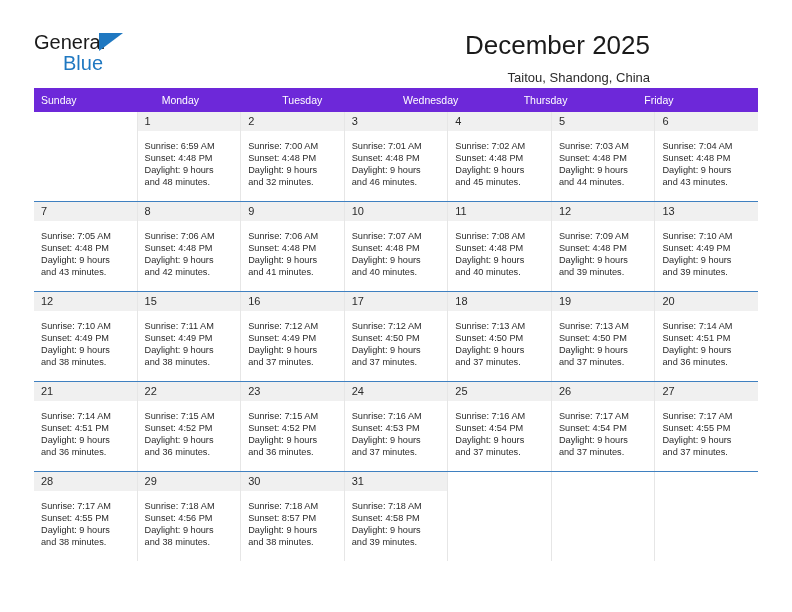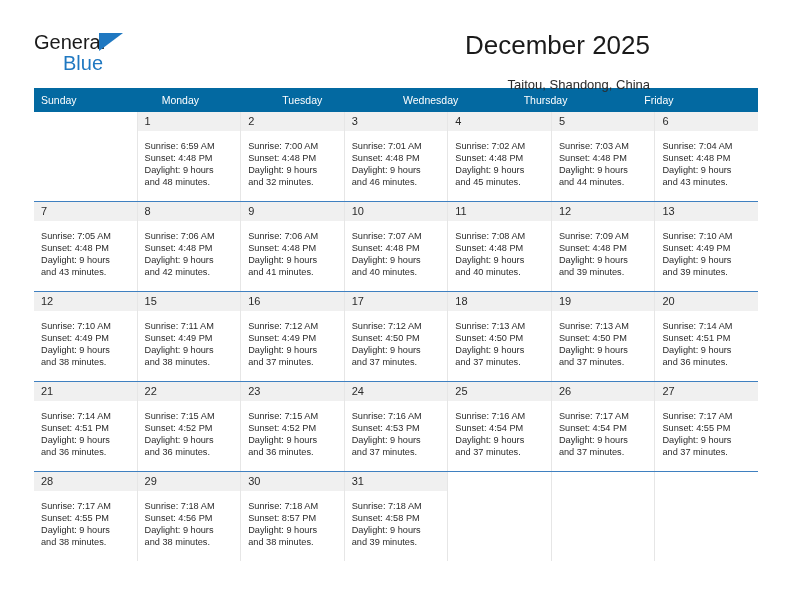--- a/index.html
+++ b/index.html
@@ -71,32 +71,32 @@
     font-weight: 400;
     color: #1a1a1a;
     line-height: 30px;
     white-space: nowrap;
   }
   .cal-subtitle {
     font-size: 13px;
     font-weight: 400;
     color: #2b2b2b;
     line-height: 18px;
-    margin-top: 16px;
+    margin-top: 9px;
     white-space: nowrap;
   }
 
   
   .calendar {
     margin: 14px 34px 0 34px;
     width: 724px;
   }
   .weekday-row {
     display: flex;
-    background: #0369a1;
+    background: #6d28d9;
   }
   .weekday {
     flex: 1 1 0;
     color: #ffffff;
     font-size: 10.5px;
     line-height: 12px;
     padding: 6px 0 6px 7px;
     white-space: nowrap;
   }
   .week-row {

